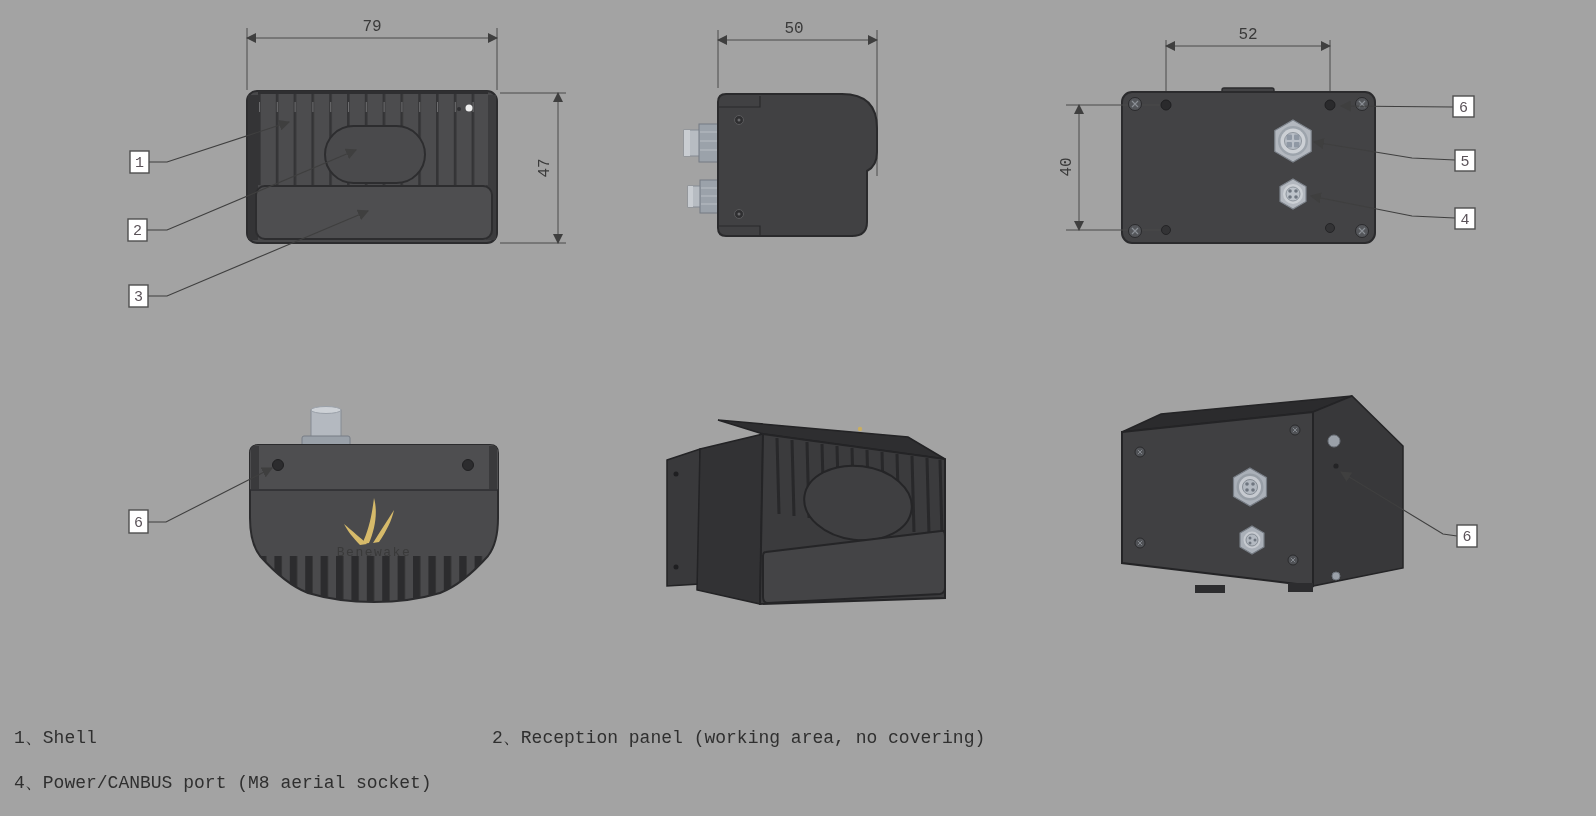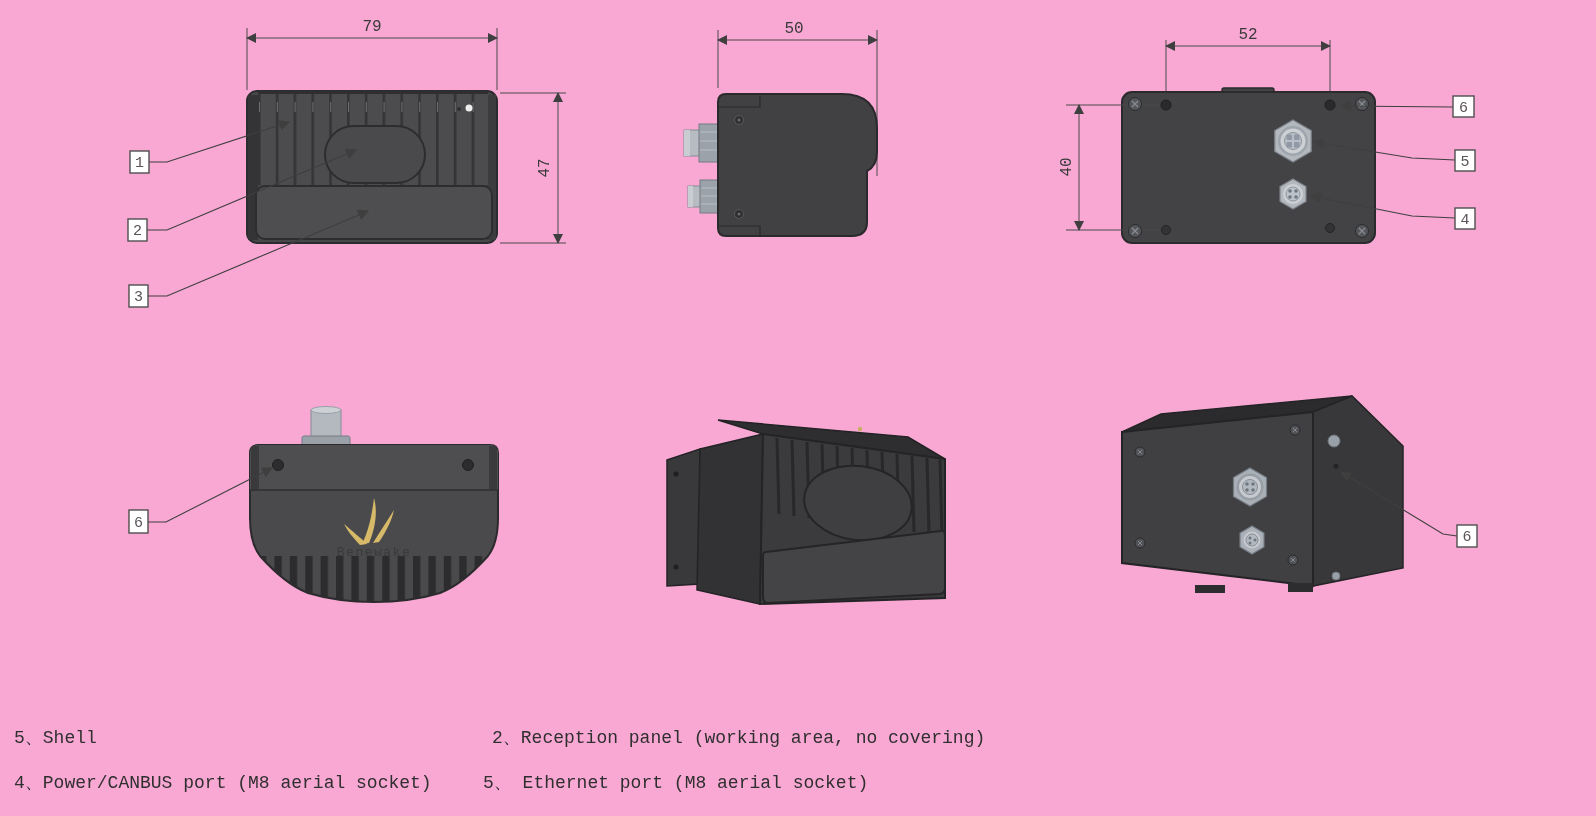--- a/index.html
+++ b/index.html
@@ -1,16 +1,16 @@
 <!DOCTYPE html>
 <html><head>
 <meta charset="utf-8">
 <style>
   html,body{margin:0;padding:0;background:#ffffff;}
-  #stage{position:relative;width:1596px;height:816px;background:#f9a8d4;overflow:hidden;
+  #stage{position:relative;width:1596px;height:816px;background:#a3a3a3;overflow:hidden;
          font-family:"Liberation Mono","DejaVu Sans Mono",monospace;}
   #drawing{position:absolute;left:0;top:0;}
   .legend-item{position:absolute;font-size:18px;color:#2f2f2f;white-space:nowrap;letter-spacing:0px;}
   svg text{font-family:"Liberation Mono","DejaVu Sans Mono",monospace;fill:#3a3a3a;}
   .dimtxt{font-size:16px;}
   .callout-num{font-size:15px;fill:#5a5258;}
   .thin{stroke:#4a4a4a;stroke-width:1;fill:none;}
   .leader{stroke:#3f3f3f;stroke-width:1.1;fill:none;}
   .cbox{fill:#ffffff;stroke:#4f4f4f;stroke-width:1.4;}
 </style>
@@ -306,18 +306,17 @@
     <rect x="1195" y="585" width="30" height="8" fill="#2d2d2f"></rect>
     <rect x="1288" y="583" width="25" height="9" fill="#2d2d2f"></rect>
     <g>
       <path class="leader" d="M1457,536 L1443,534 L1341,472" marker-end="url(#arr)"></path>
       <rect class="cbox" x="1457" y="525" width="20" height="22"></rect>
       <text class="callout-num" x="1467" y="541" text-anchor="middle">6</text>
     </g>
   </g>
 </svg>
 
-  <div class="legend-item" style="left:14px;top:725px;">5、Shell</div>
+  <div class="legend-item" style="left:14px;top:725px;">1、Shell</div>
   <div class="legend-item" style="left:492px;top:725px;">2、Reception panel (working area, no covering)</div>
   <div class="legend-item" style="left:14px;top:770px;">4、Power/CANBUS port (M8 aerial socket)</div>
-  <div class="legend-item" style="left:483px;top:770px;">5、 Ethernet port (M8 aerial socket)</div>
 
 </div>
 
 </body></html>

